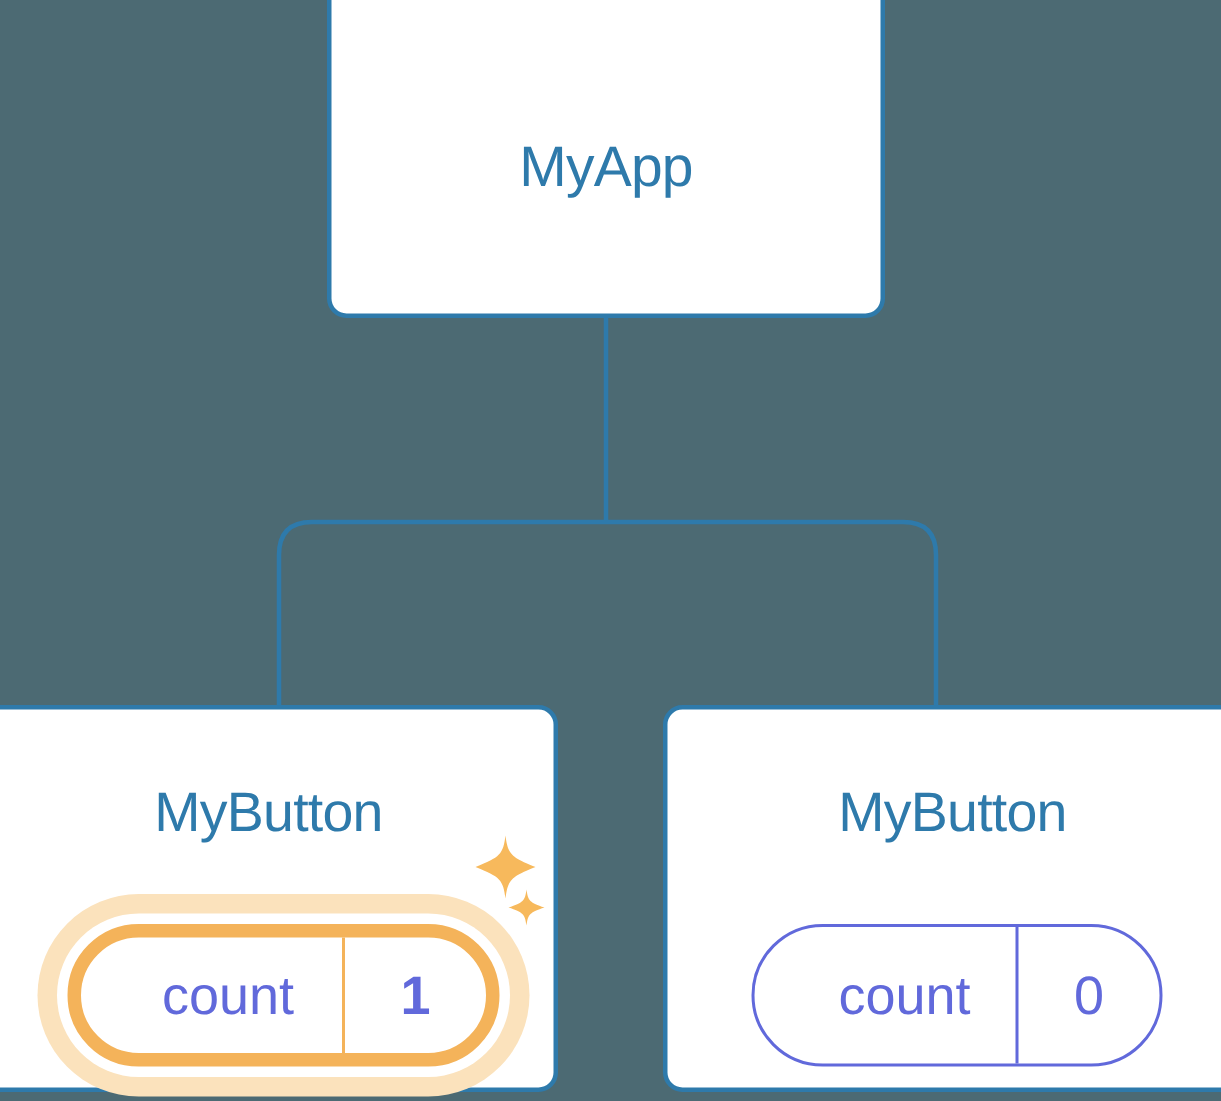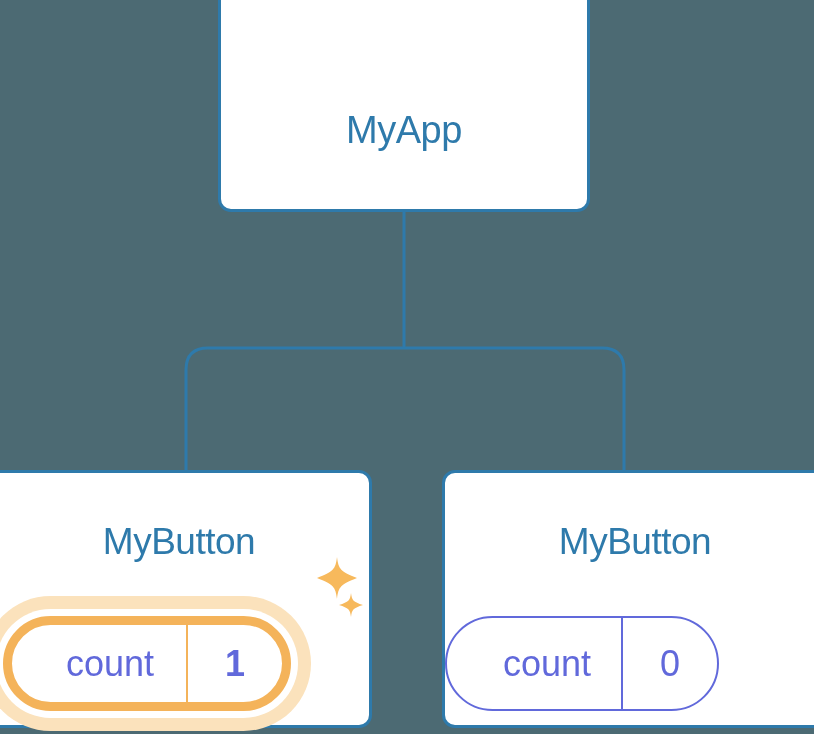--- a/index.html
+++ b/index.html
@@ -55,21 +55,21 @@
   
   #node-root {
     left: 218px;
     top: -22px;
     width: 372px;
     height: 234px;
     border-top-left-radius: 13px;
     border-top-right-radius: 13px;
   }
   #node-root .node-title {
-    top: 128px;
+    top: 110px;
   }
 
   
   #node-child-left {
     left: -14px;
     top: 470px;
     width: 386px;
     height: 258px;
   }
   #node-child-right {
@@ -81,20 +81,21 @@
   .child-card .node-title {
     top: 48px;
     font-size: 37px;
   }
 
   
   .state-pill-wrap {
     position: absolute;
     display: flex;
     align-items: center;
+    justify-content: center;
   }
   #pill-wrap-left {
     left: 14px;
     top: 123px;
     width: 372px;
     height: 135px;
   }
   #pill-wrap-right {
     left: 0px;
     top: 123px;

